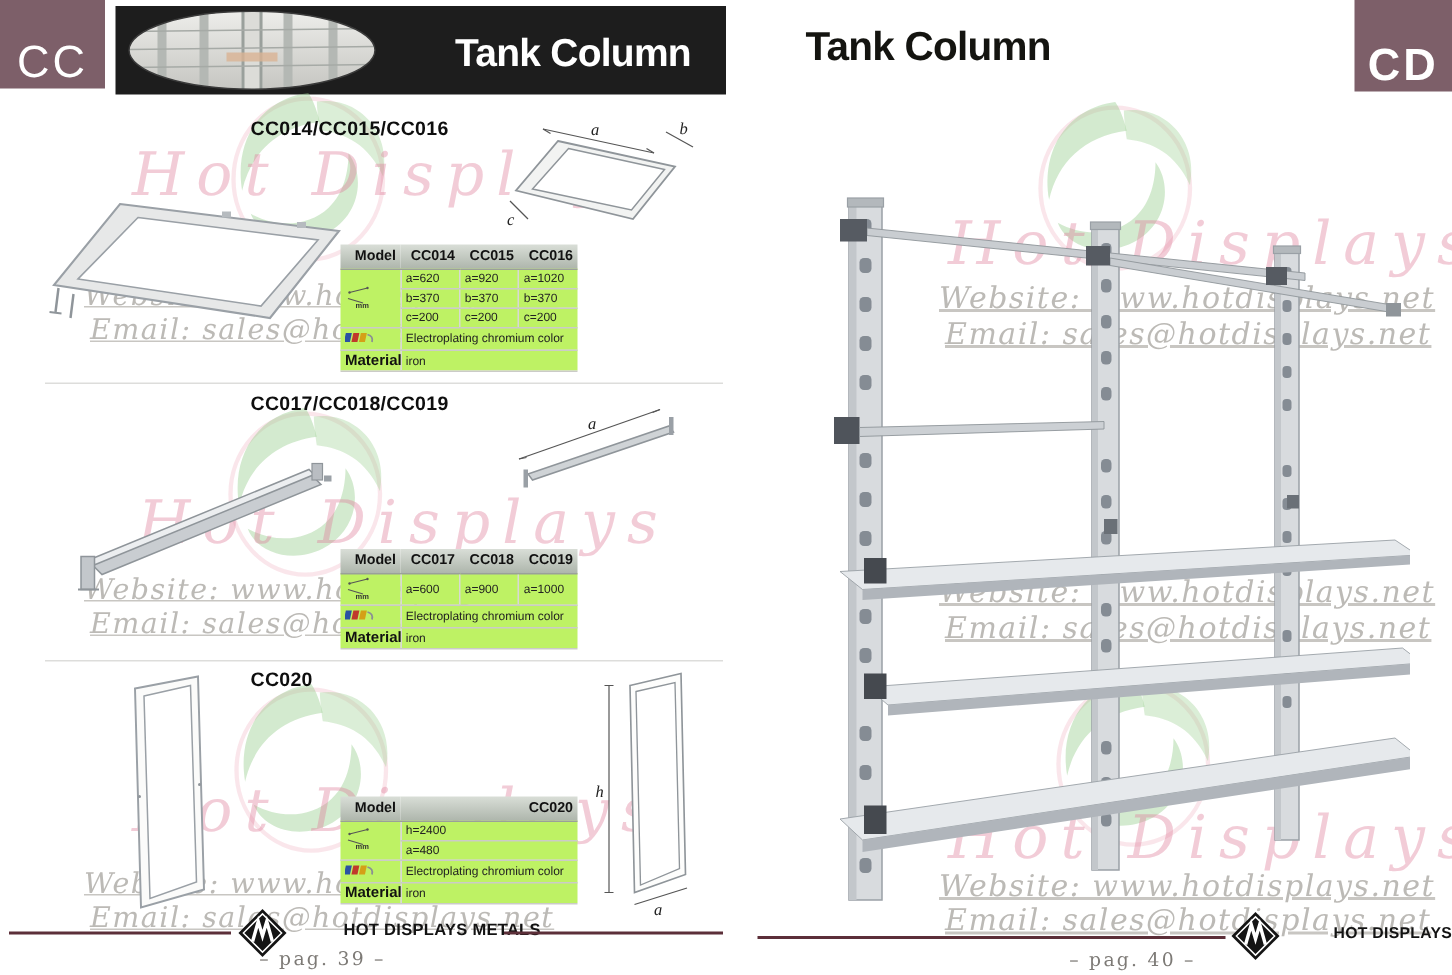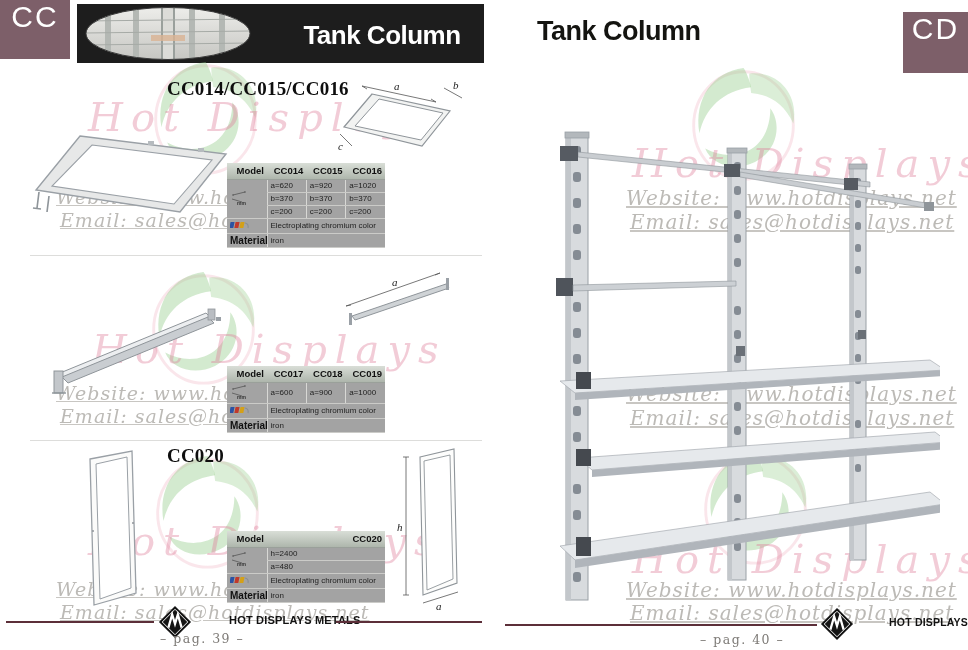--- a/index.html
+++ b/index.html
@@ -2,54 +2,54 @@
 <html><head>
 <meta charset="utf-8">
 <style>
   * { margin:0; padding:0; box-sizing:border-box; }
   html,body { width:968px; height:650px; background:#ffffff; overflow:hidden;
               font-family:"Liberation Sans", sans-serif; }
   #canvas { position:relative; width:968px; height:650px; background:#fff; }
   .abs { position:absolute; }
 
   
-  .tab { background:#7d5f69; color:#fff; display:flex; align-items:flex-start; justify-content:center;
+  .tab { background:#7d5f69; color:#fff; display:flex; align-items:flex-end; justify-content:center;
          font-size:30px; letter-spacing:2px; font-weight:400; }
   .banner { background:#1d1d1d; }
   .banner-title { color:#fff; font-weight:bold; font-size:26px; letter-spacing:-0.5px; white-space:nowrap; }
   .page-title { color:#141410; font-weight:bold; font-size:27px; letter-spacing:-0.5px; white-space:nowrap; }
 
   
-  .sec-title { font-weight:bold; font-size:19px; color:#0e0e0e; letter-spacing:0.2px; white-space:nowrap;font-family:Liberation Serif, serif; }
+  .sec-title { font-weight:bold; font-size:13px; color:#0e0e0e; letter-spacing:0.2px; white-space:nowrap; }
   .divider { height:1px; background:#dddddb; }
 
   
   table.spec { border-collapse:collapse; width:158px; table-layout:fixed; }
   table.spec th { background:linear-gradient(#d9ded7,#aeb6ac); font-size:9.5px; color:#111;
                   text-align:right; padding:2px 3px; height:16px; border-bottom:1px solid #9aa09a; }
-  table.spec td { background:#a3a3a3; font-size:8px; color:#222; padding:1px 3px; height:13px;
+  table.spec td { background:#bef264; font-size:8px; color:#222; padding:1px 3px; height:13px;
                   border-bottom:1px solid #cbcbc8; vertical-align:middle; }
   table.spec td.vline { border-left:1px solid #d8d8d5; }
   table.spec td.lblcol { font-weight:bold; font-size:10px; color:#111; }
   .col-model { width:40px; }
 
   
   .wm-script { font-family:"DejaVu Serif", serif; font-style:italic; color:rgba(222,128,156,0.40);
                font-size:40px; letter-spacing:8px; white-space:nowrap; pointer-events:none; }
   .wm-contact { font-family:"DejaVu Serif", serif; font-style:italic; color:#bcbab6;
                 font-size:19px; letter-spacing:1px; white-space:nowrap;
                 text-decoration:underline; text-decoration-color:#c8c6c2; pointer-events:none; }
   .wm-contact.big { font-size:20px; }
   .wm-logo { pointer-events:none; }
 
   
   .footer-line { height:2px; background:#5c2f39; }
   .brand { font-weight:bold; font-size:11px; color:#121212; letter-spacing:0.2px; white-space:nowrap;padding-left:32px; }
   .pagenum { font-family:"DejaVu Serif", serif; color:#7d7a76; font-size:12.5px; letter-spacing:1.5px;
-             text-align:left; white-space:nowrap; }
+             text-align:center; white-space:nowrap; }
 
   svg text.dimlabel { font-family:"Liberation Serif", serif; font-style:italic; font-size:11px; fill:#222; }
 </style>
 </head>
 <body>
 
 <div id="canvas">
 
   <div class="abs tab" style="left:0;top:4;width:70px;height:59px;">
     <span>CC</span>
@@ -191,20 +191,21 @@
     </tr>
     <tr>
       <td class="lblcol">Material</td>
       <td class="vline" colspan="3">iron</td>
     </tr>
   </tbody>
     </table>
 
   <div class="abs divider" style="left:30px;top:255px;width:452px;"></div>
 
+  <div class="abs sec-title" style="left:167px;top:261px;">CC017/CC018/CC019</div>
 
   <svg class="abs" style="left:48px;top:283px;" width="185" height="112" viewBox="0 0 185 112">
     <polygon points="12,90 158,30 164,36 18,96" fill="#eceef0" stroke="#8f959a" stroke-width="1"></polygon>
     <polygon points="14,94 160,34 166,40 20,100" fill="#c9cdd1" stroke="#8f959a" stroke-width="1"></polygon>
     <rect x="6" y="88" width="9" height="22" fill="#c3c7cb" stroke="#8f959a" stroke-width="1"></rect>
     <line x1="4" y1="110" x2="18" y2="110" stroke="#8f959a" stroke-width="1.4"></line>
     <rect x="160" y="26" width="7" height="11" fill="#b9bdc2" stroke="#8f959a" stroke-width="0.8"></rect>
     <rect x="168" y="34" width="5" height="4" fill="#9aa0a6"></rect>
   </svg>
 
@@ -334,21 +335,21 @@
     <polygon points="18,1 35,18 18,35 1,18" fill="#141414"></polygon>
     <polygon points="18,4.5 31.5,18 18,31.5 4.5,18" fill="none" stroke="#ffffff" stroke-width="1"></polygon>
     <path d="M11,24 L15,10 L18,20 L21,10 L25,24" stroke="#ffffff" stroke-width="2.4" fill="none"></path>
   </svg>
   <div class="abs brand" style="left:197px;top:614px;">HOT DISPLAYS METALS</div>
   <div class="abs footer-line" style="left:336px;top:621px;width:146px;"></div>
   <div class="abs pagenum" style="left:160px;top:631px;width:110px;">– pag. 39 –</div>
 
   <div class="abs page-title" style="left:537px;top:16px;">Tank Column</div>
 
-  <div class="abs tab" style="left:903px;top:12px;width:65px;height:61px;">
+  <div class="abs tab" style="left:903px;top:0;width:65px;height:61px;font-weight:bold;">
     <span>CD</span>
   </div>
 
   <svg class="abs wm-logo" style="left:686px;top:62px;" width="115" height="125" viewBox="0 0 120 130">
     <ellipse cx="60" cy="66" rx="52" ry="56" fill="none" stroke="rgba(232,142,164,0.22)" stroke-width="3"></ellipse>
     <path d="M60,6 C28,10 8,38 14,74 C20,48 38,30 68,26 C66,18 63,10 60,6 Z" fill="rgba(150,205,140,0.42)"></path>
     <path d="M66,12 C96,8 118,34 112,64 C102,42 86,34 68,32 C67,25 66,17 66,12 Z" fill="rgba(160,210,150,0.38)"></path>
     <path d="M88,48 C100,64 96,92 72,104 C50,115 26,106 20,90 C38,100 60,99 74,86 C85,76 88,60 88,48 Z" fill="rgba(150,205,140,0.42)"></path>
   </svg>
   <div class="abs wm-script" style="left:632px;top:140px;">Hot Displays</div>

